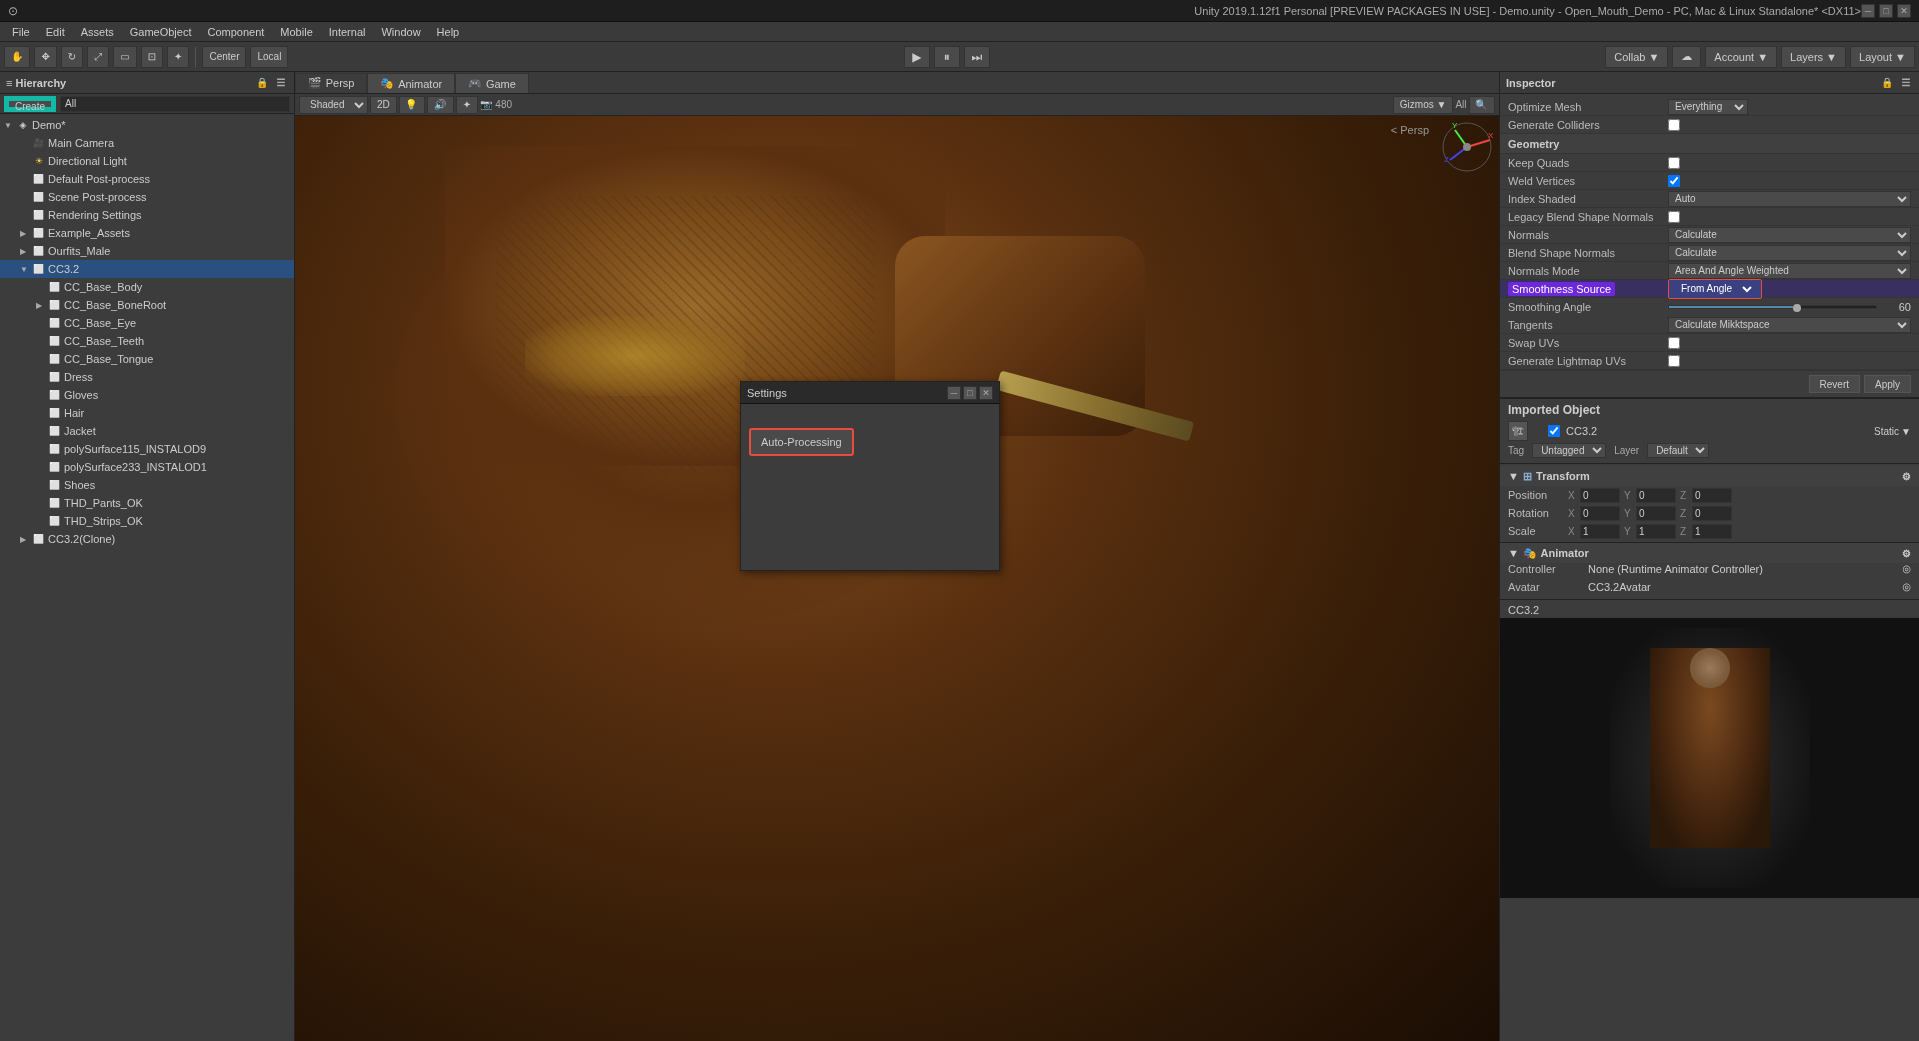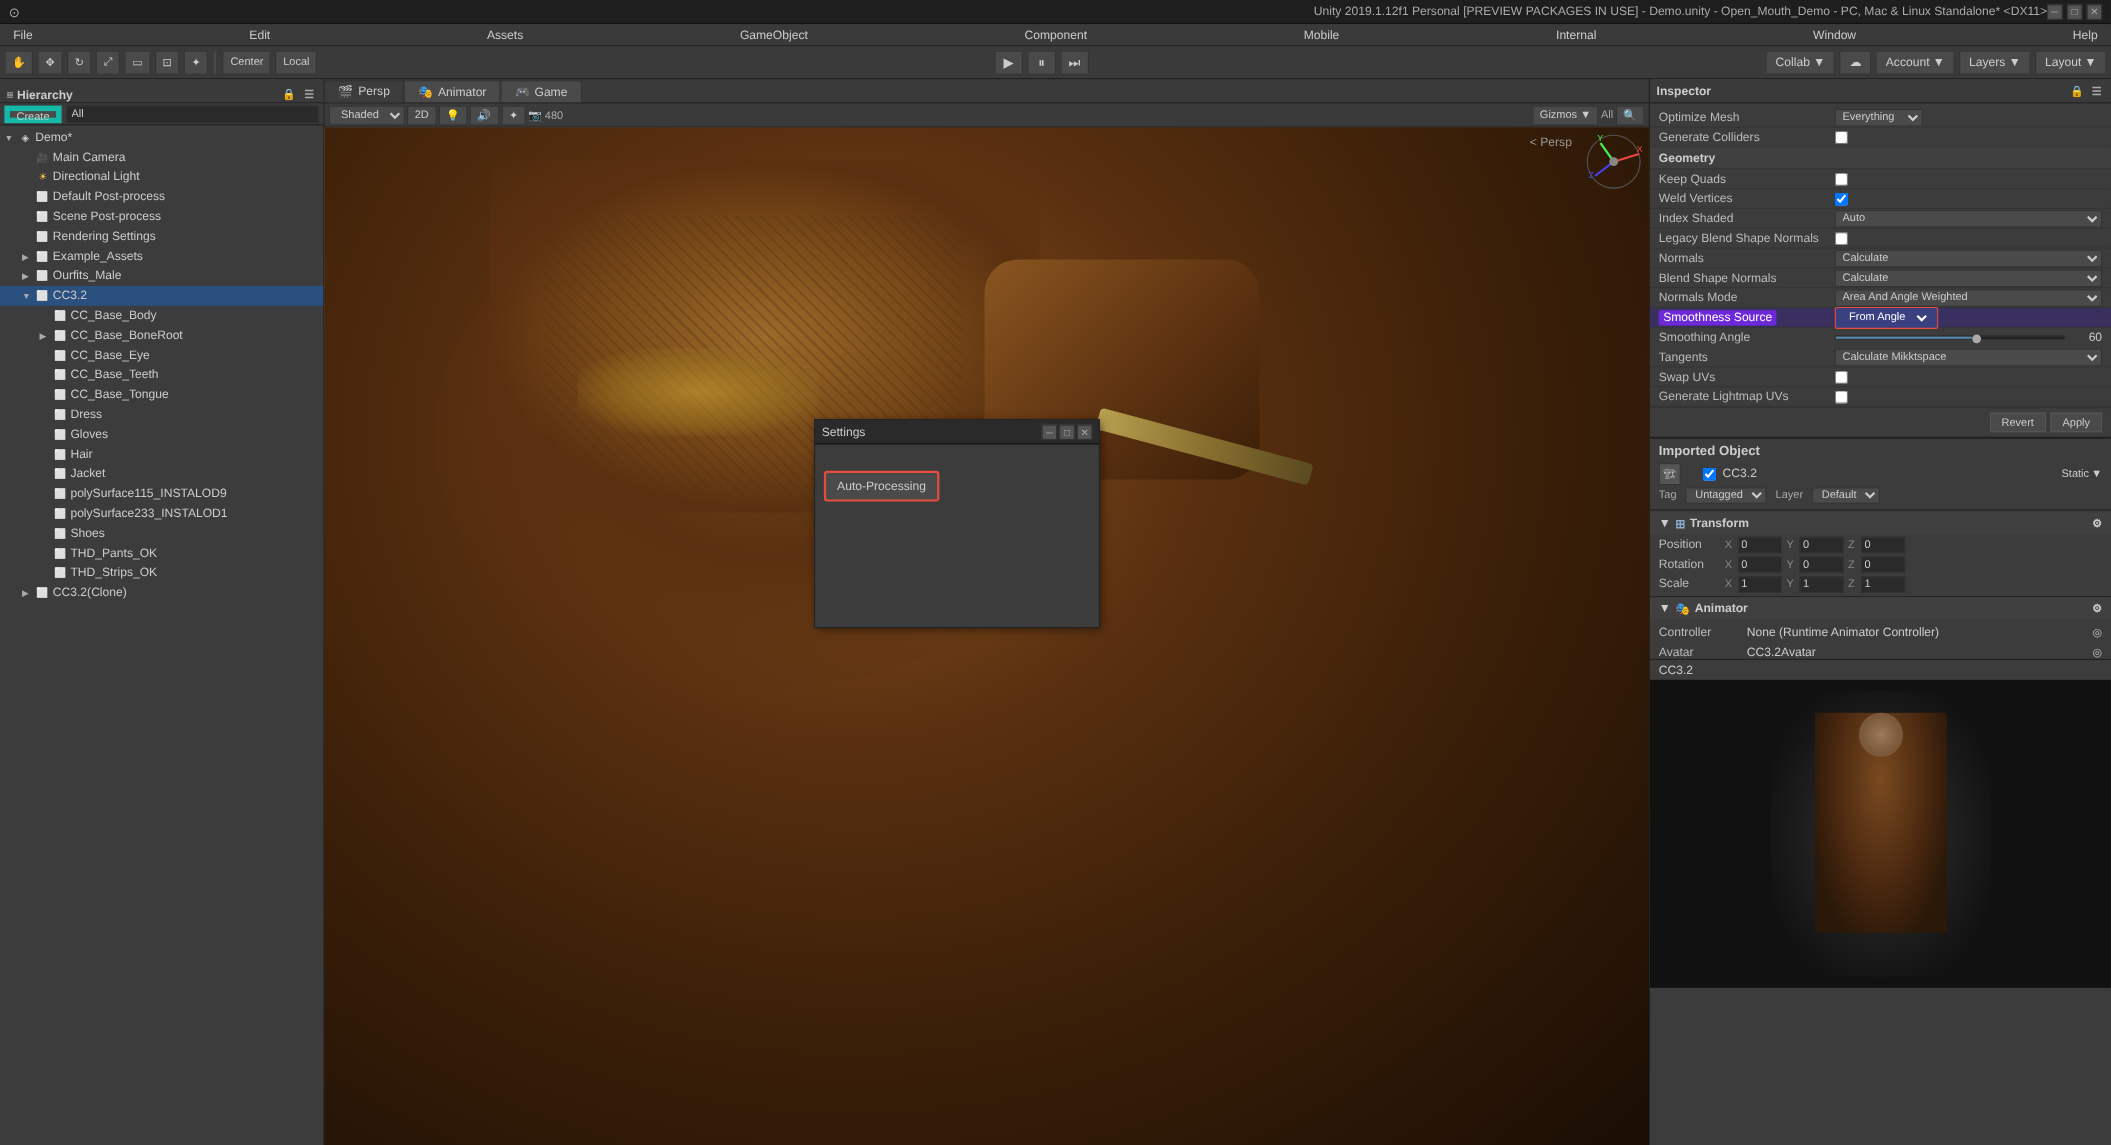--- a/index.html
+++ b/index.html
@@ -36,21 +36,20 @@
     }
 
     
     .menu-bar {
       height: 20px;
       background: #3a3a3a;
       display: flex;
       align-items: center;
       padding: 0 4px;
       border-bottom: 1px solid #222;
-      justify-content: space-between;
     }
     .menu-item {
       padding: 2px 8px;
       font-size: 11px;
       color: #ccc;
       cursor: pointer;
     }
 
     
     .toolbar {
@@ -94,21 +93,21 @@
       background: #3c3c3c;
       border-right: 1px solid #222;
       display: flex;
       flex-direction: column;
       flex-shrink: 0;
     }
     .panel-header {
       height: 22px;
       background: #3a3a3a;
       display: flex;
-      align-items: flex-end;
+      align-items: center;
       padding: 0 6px;
       border-bottom: 1px solid #222;
       font-size: 11px;
       font-weight: bold;
       color: #ccc;
       justify-content: space-between;
     }
     .panel-header-icons { display: flex; gap: 4px; }
     .panel-icon { width: 14px; height: 14px; cursor: pointer; font-size: 10px; display: flex; align-items: center; justify-content: center; color: #aaa; }
     .create-bar {
@@ -362,21 +361,21 @@
 
     .animator-section {
       border-top: 1px solid #222;
     }
     .animator-header {
       height: 20px; background: #404040;
       display: flex; align-items: center; padding: 0 8px; gap: 4px;
       font-size: 11px; font-weight: bold; color: #ccc; cursor: pointer;
     }
     .animator-row {
-      display: flex; align-items: flex-end; height: 18px; padding: 0 8px;
+      display: flex; align-items: flex-start; height: 18px; padding: 0 8px;
     }
     .animator-label { width: 80px; font-size: 11px; color: #bbb; }
     .animator-val { flex: 1; font-size: 11px; color: #ccc; }
     .top-dropdown {
       height: 22px; padding: 0 8px;
       background: #4a4a4a; border: 1px solid #333;
       color: #ccc; font-size: 11px; cursor: pointer;
       display: flex; align-items: center; gap: 4px;
     }
   </style>

